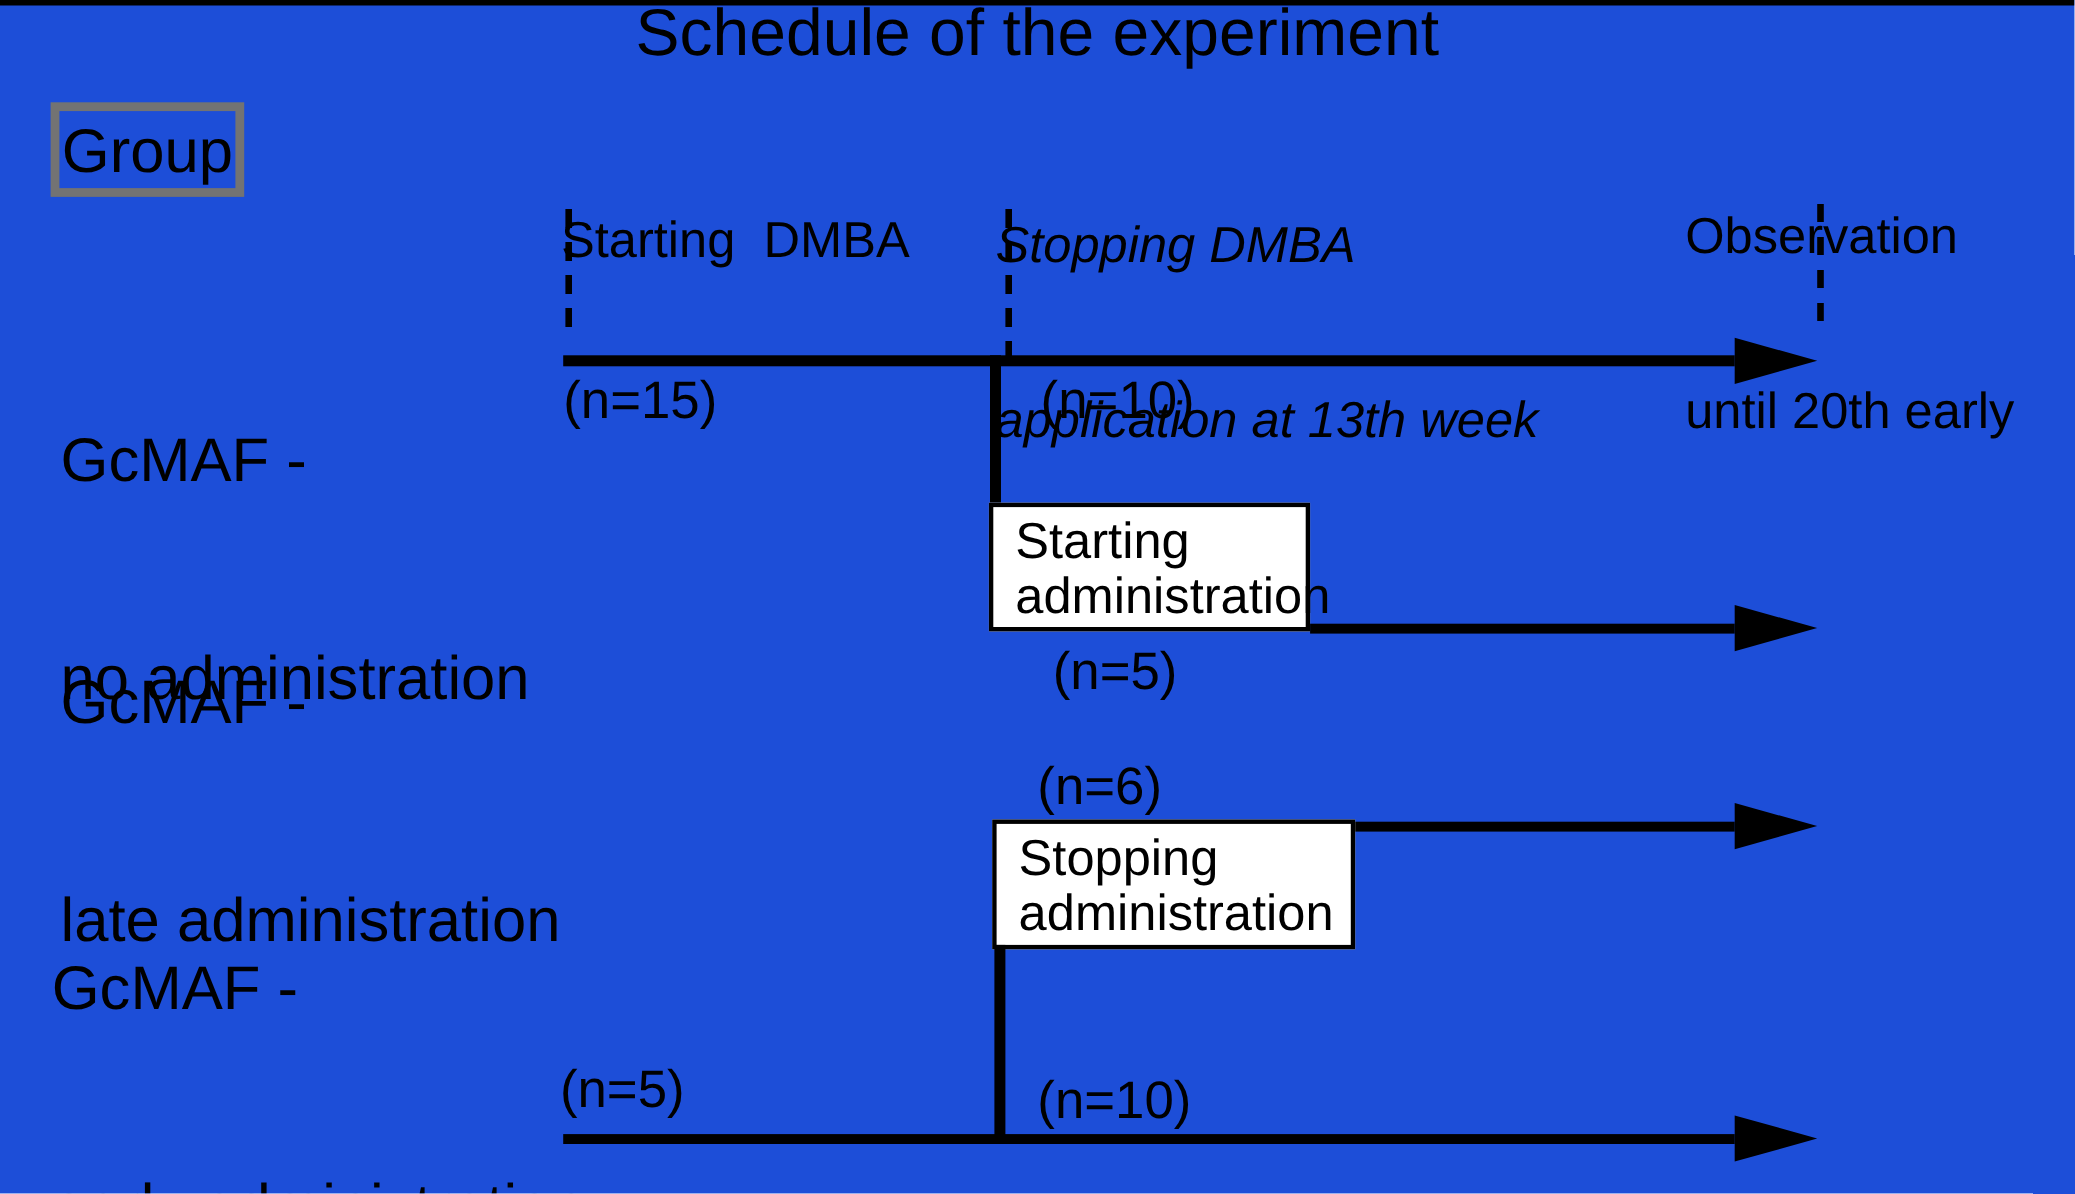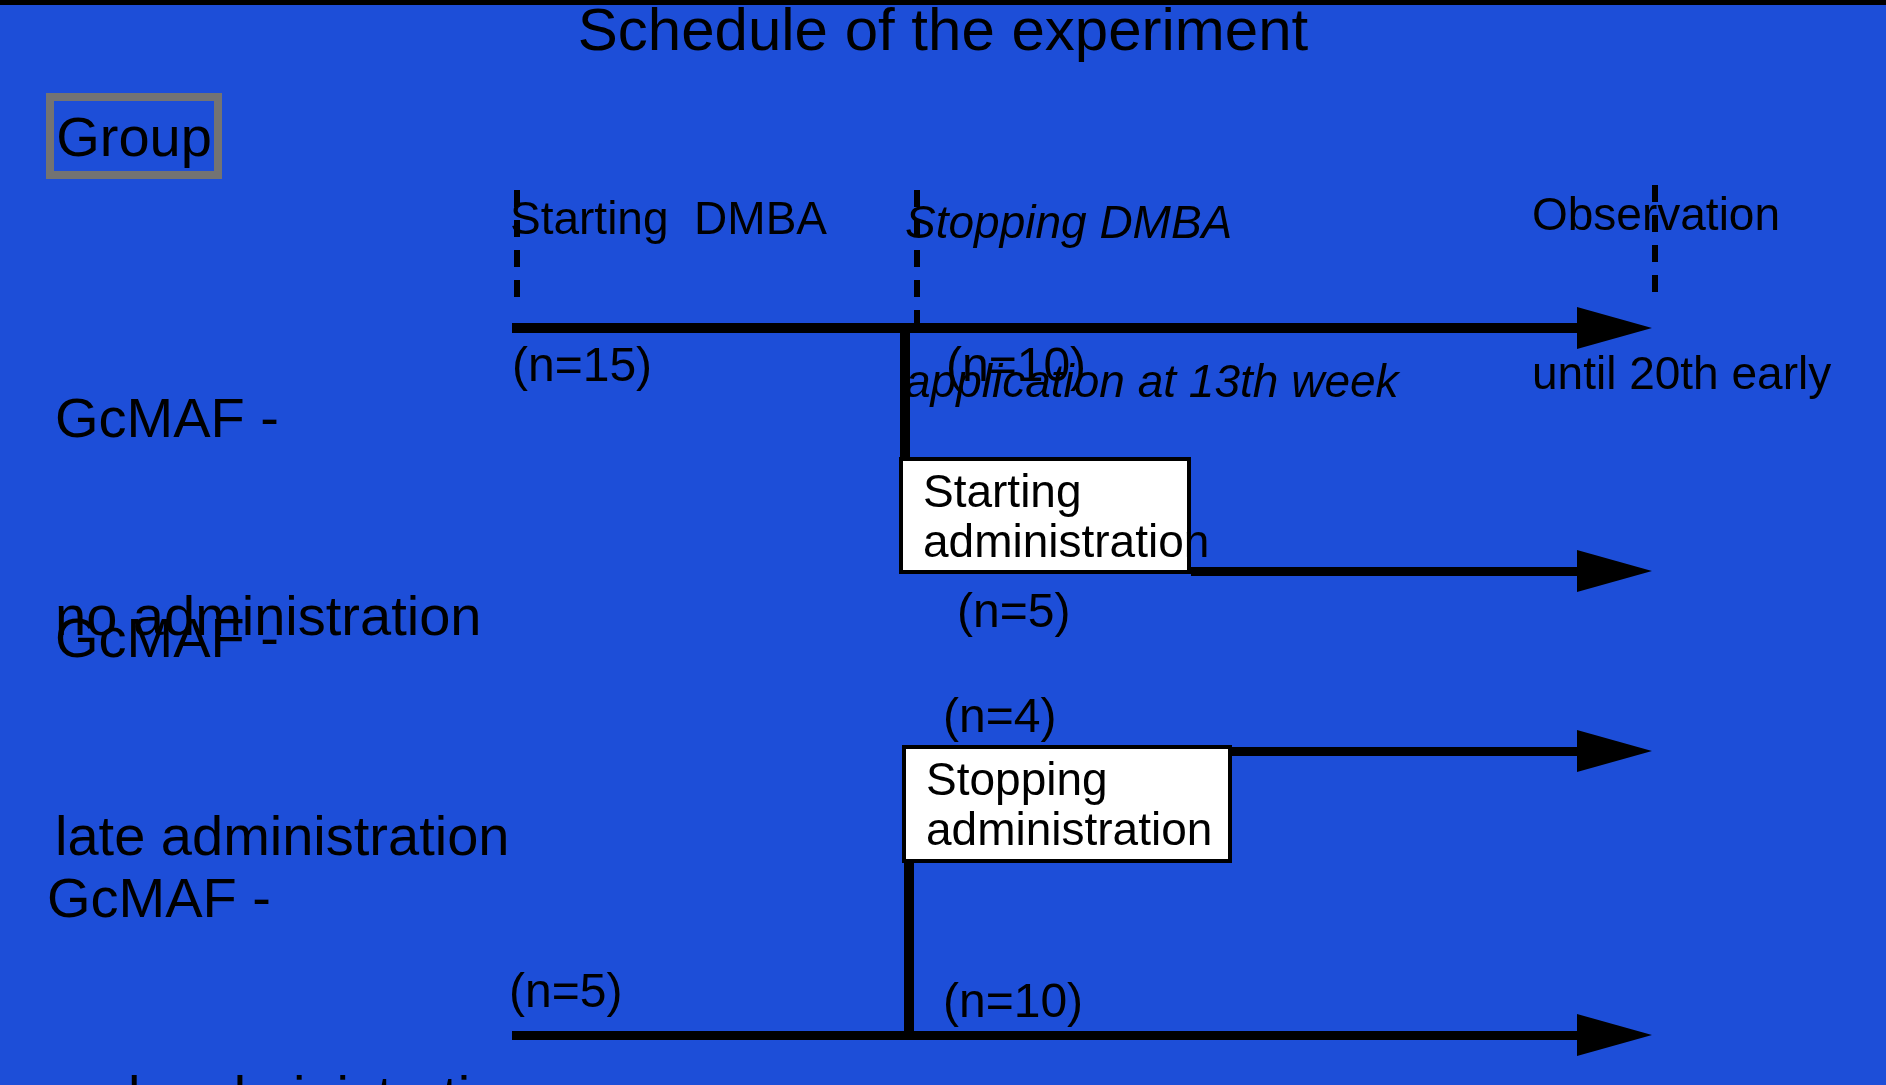--- a/index.html
+++ b/index.html
@@ -121,21 +121,21 @@
     <span class="line">administration</span>
   </div>
   <div class="abs tl-bar" style="left:1191px; top:567px; width:386px; height:9px;"></div>
   <div class="abs arrow-head" style="left:1577px; top:550px;"></div>
   <div class="abs n-label" style="left:945px; top:587px;margin-left:12px;">(n=5)</div>
 
   <div class="abs row-label" style="left:47px; top:733px;">
     <span class="line">GcMAF -</span>
     <span class="line">early administration</span>
   </div>
-  <div class="abs n-label" style="left:943px; top:692px;">(n=4)</div>
+  <div class="abs n-label" style="left:943px; top:692px;">(n=6)</div>
   <div class="abs tl-bar" style="left:1182px; top:747px; width:395px; height:9px;"></div>
   <div class="abs arrow-head" style="left:1577px; top:730px;"></div>
   <div class="abs event-box" style="left:902px; top:745px; width:330px; height:118px;">
     <span class="line">Stopping</span>
     <span class="line">administration</span>
   </div>
 
   <div class="abs vconn" style="left:904px; top:859px; height:177px;"></div>
 
   <div class="abs row-label" style="left:67px; top:956px;">

